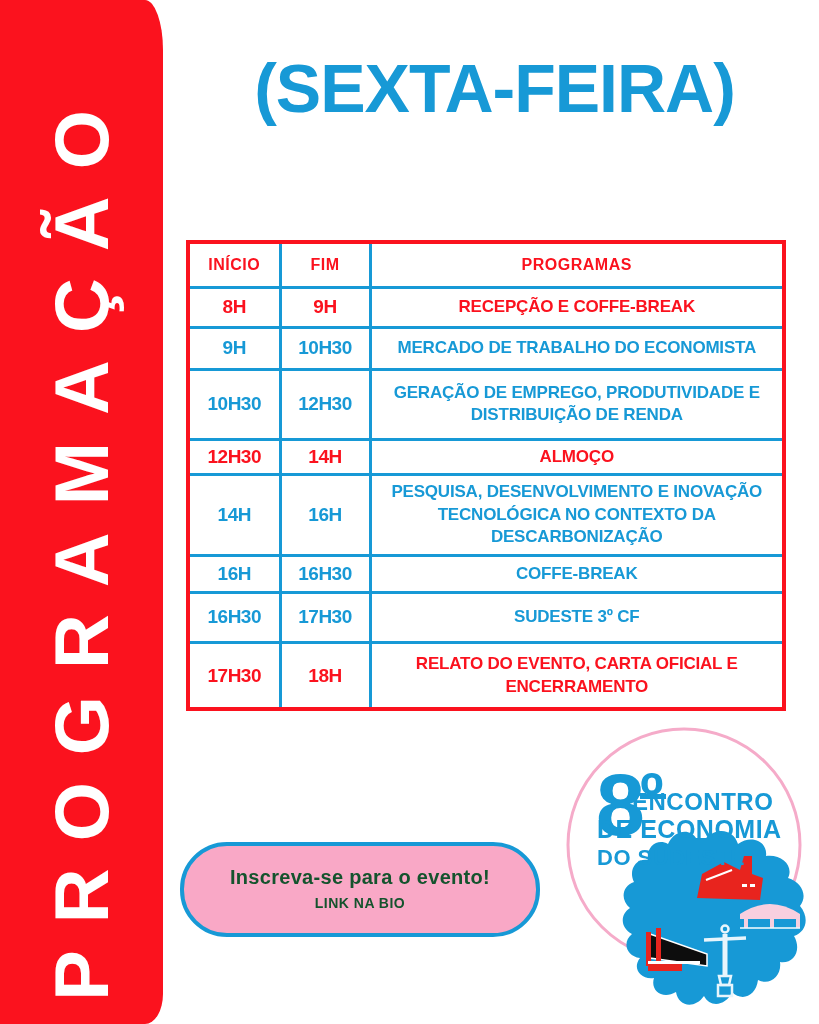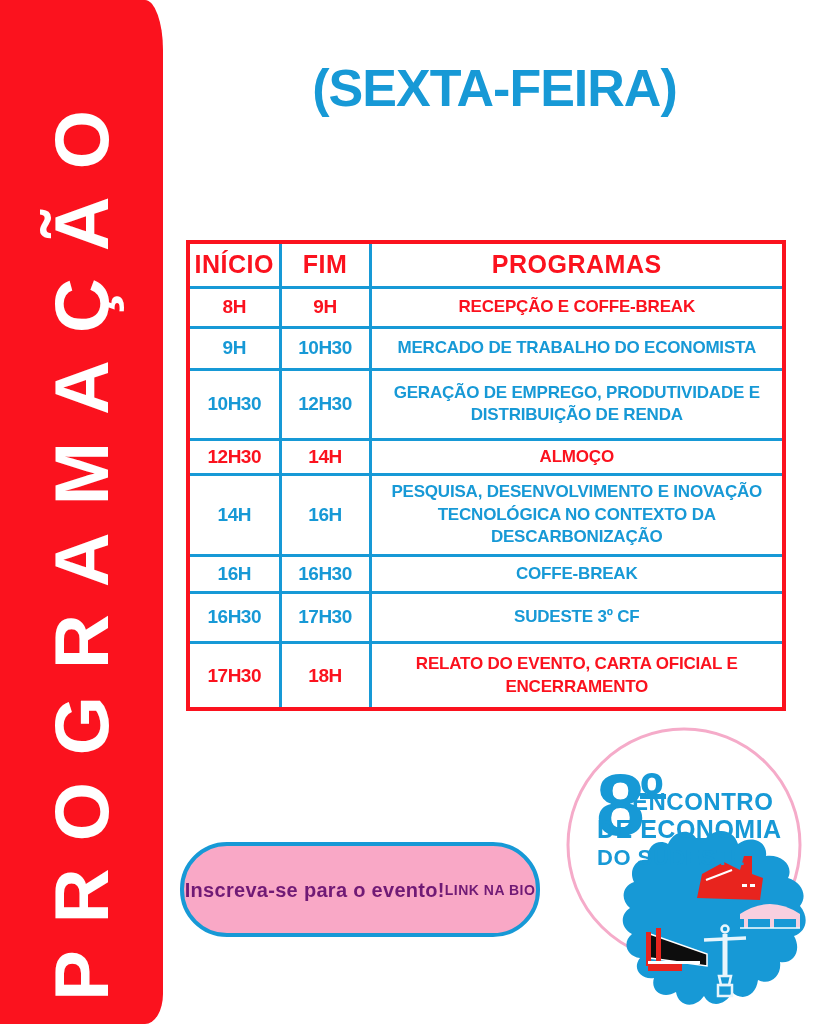--- a/index.html
+++ b/index.html
@@ -31,54 +31,54 @@
   .vertical-text{
     color:#fff;font-weight:700;font-size:76px;letter-spacing:27px;
     white-space:nowrap;line-height:1;
   }
   
   .title{
     position:absolute;left:175px;right:5px;top:52px;text-align:center;
     font-weight:700;line-height:72px;letter-spacing:-1px;
   }
   .title-line1{color:var(--red);font-size:60px;}
-  .title-line2{color:var(--blue);font-size:52px;}
+  .title-line2{color:var(--blue);font-size:68px;}
   
   table.schedule{
     position:absolute;left:186px;top:240px;width:596px;
     border-collapse:collapse;table-layout:fixed;
     border:4px solid var(--red);
     text-align:center;font-weight:700;
   }
   table.schedule th,table.schedule td{
     border:3px solid var(--blue);
     vertical-align:middle;overflow:hidden;
   }
   table.schedule thead tr{height:45px;}
-  table.schedule th{font-size:25px;color:var(--red);letter-spacing:.5px;}
+  table.schedule th{font-size:16px;color:var(--red);letter-spacing:.5px;}
   td.time{font-size:19px;letter-spacing:-0.5px;}
   td.prog{font-size:17px;line-height:1.32;padding:5px 12px;letter-spacing:-0.2px;}
   tbody tr:nth-child(1){height:40px;}
   tbody tr:nth-child(2){height:42px;}
   tbody tr:nth-child(3){height:70px;}
   tbody tr:nth-child(4){height:35px;}
   tbody tr:nth-child(5){height:81px;}
   tbody tr:nth-child(6){height:37px;}
   tbody tr:nth-child(7){height:50px;}
   tbody tr:nth-child(8){height:67px;}
   .red{color:var(--red);}
   .blue{color:var(--blue);}
   
   .cta{
     position:absolute;left:180px;top:842px;width:360px;height:95px;
     background:var(--pink);
     border:4px solid var(--blue);
     border-radius:47px;
-    display:flex;align-items:center;justify-content:center;
-    color:#701a75;font-weight:700;text-align:center;
+    display:flex;flex-direction:column;align-items:center;justify-content:center;
+    color:#14532d;font-weight:700;text-align:center;
     cursor:pointer;
   }
   .cta-line1{font-size:20px;line-height:26px;letter-spacing:.3px;}
   .cta-line2{font-size:14px;line-height:26px;letter-spacing:.5px;}
   
   .logo{position:absolute;left:556px;top:718px;width:258px;height:306px;}
   .logo text{font-family:"Liberation Sans","DejaVu Sans",sans-serif;font-weight:700;}
 </style>
 </head>
 <body>

